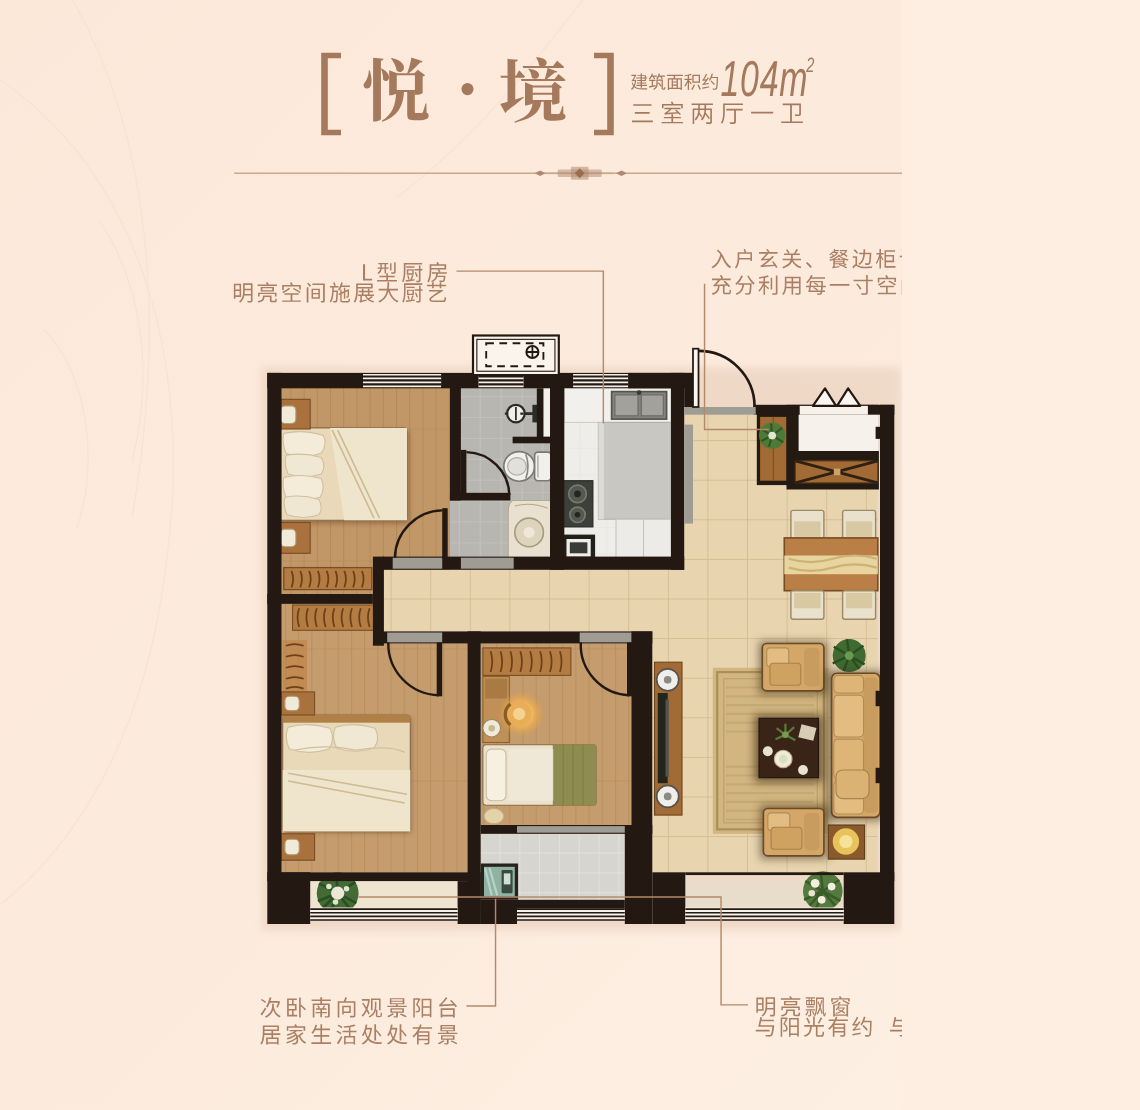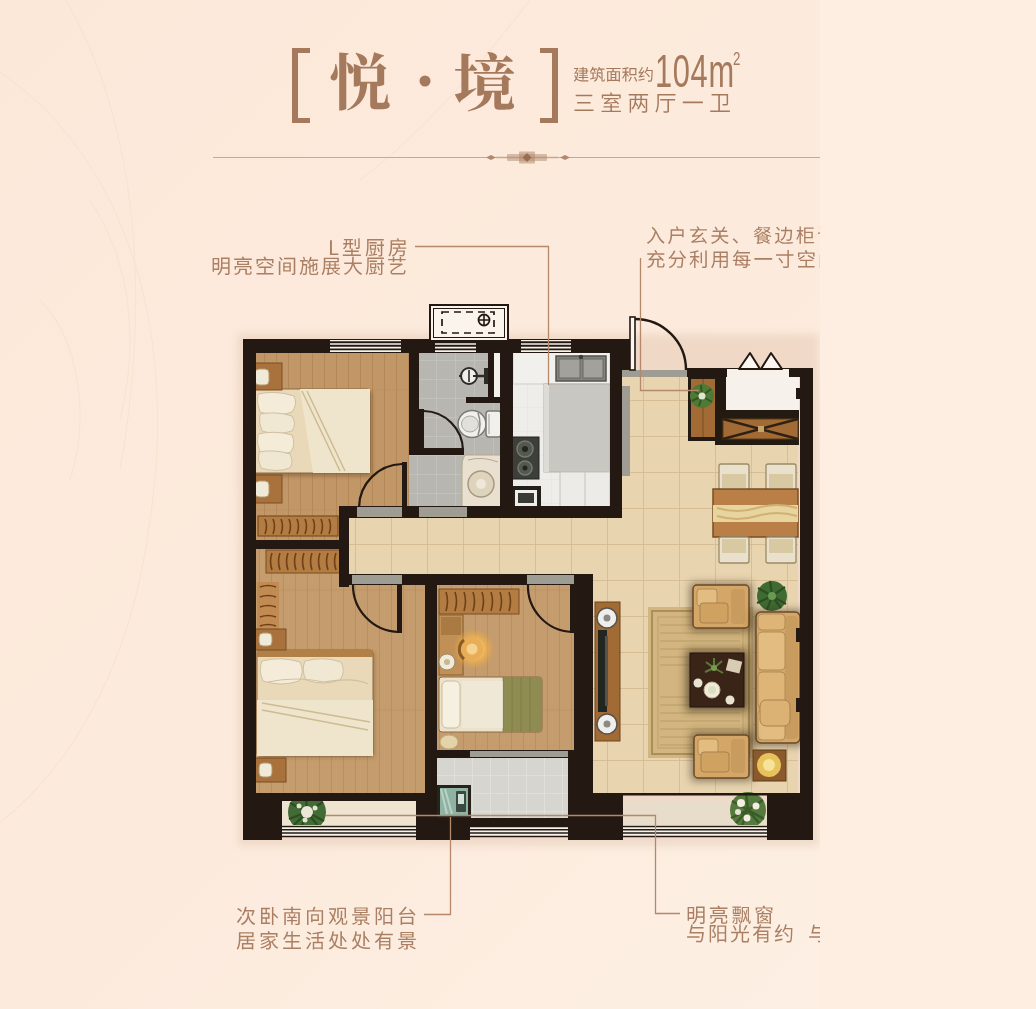--- a/index.html
+++ b/index.html
@@ -1,16 +1,16 @@
 <!DOCTYPE html>
 <html><head>
 <meta charset="utf-8">
 <style>
 html,body{margin:0;padding:0;background:#fdeee1;}
-.page{position:relative;width:820px;height:1009px;overflow:hidden;font-family:"Liberation Sans",sans-serif;}
+.page{position:relative;width:820px;height:1009px;overflow:hidden;font-family:"Liberation Sans",sans-serif;font-style:italic;}
 </style>
 </head>
 <body>
 <div class="page">
 <svg width="1036" height="1009" viewBox="0 0 1036 1009">
 <defs>
 <linearGradient id="bg" x1="0" y1="0" x2="1" y2="1">
 <stop offset="0" stop-color="#fce8d9"></stop>
 <stop offset="0.5" stop-color="#fcebdd"></stop>
 <stop offset="1" stop-color="#fdf0e4"></stop>

